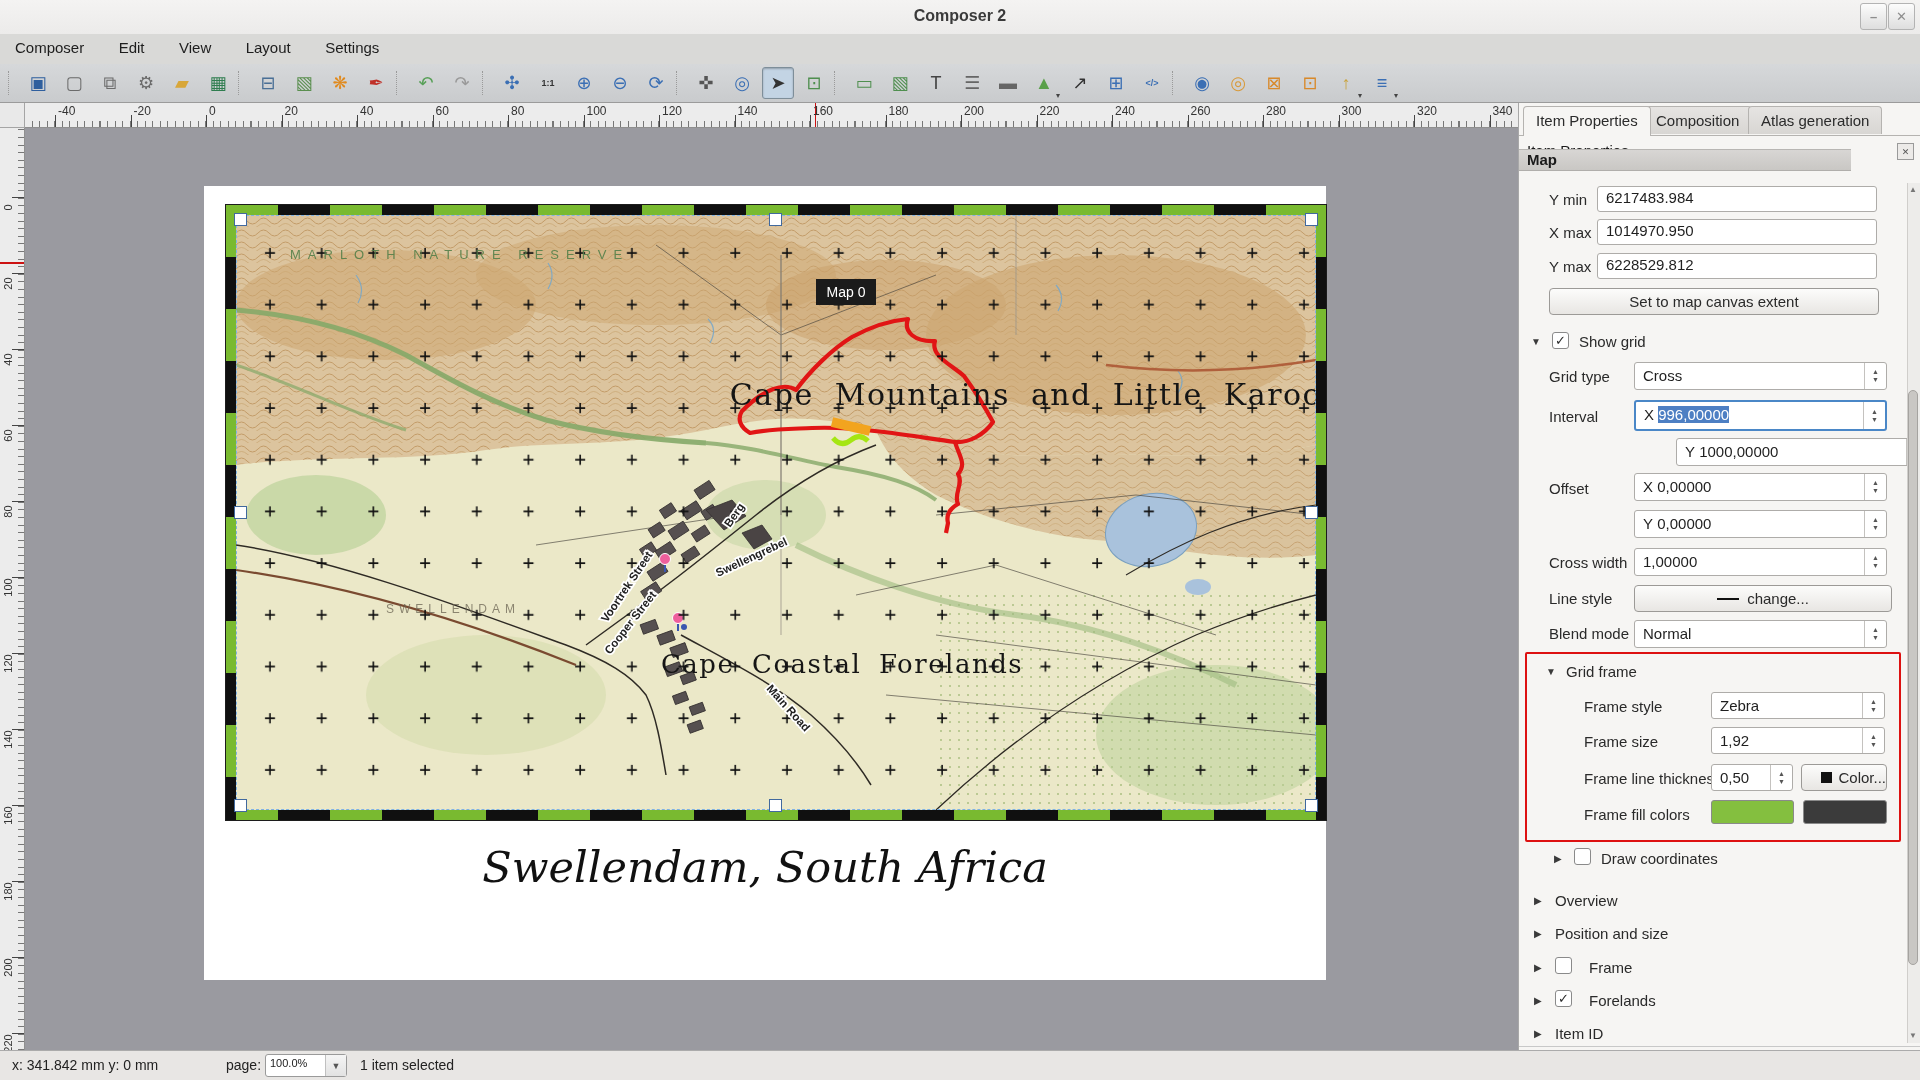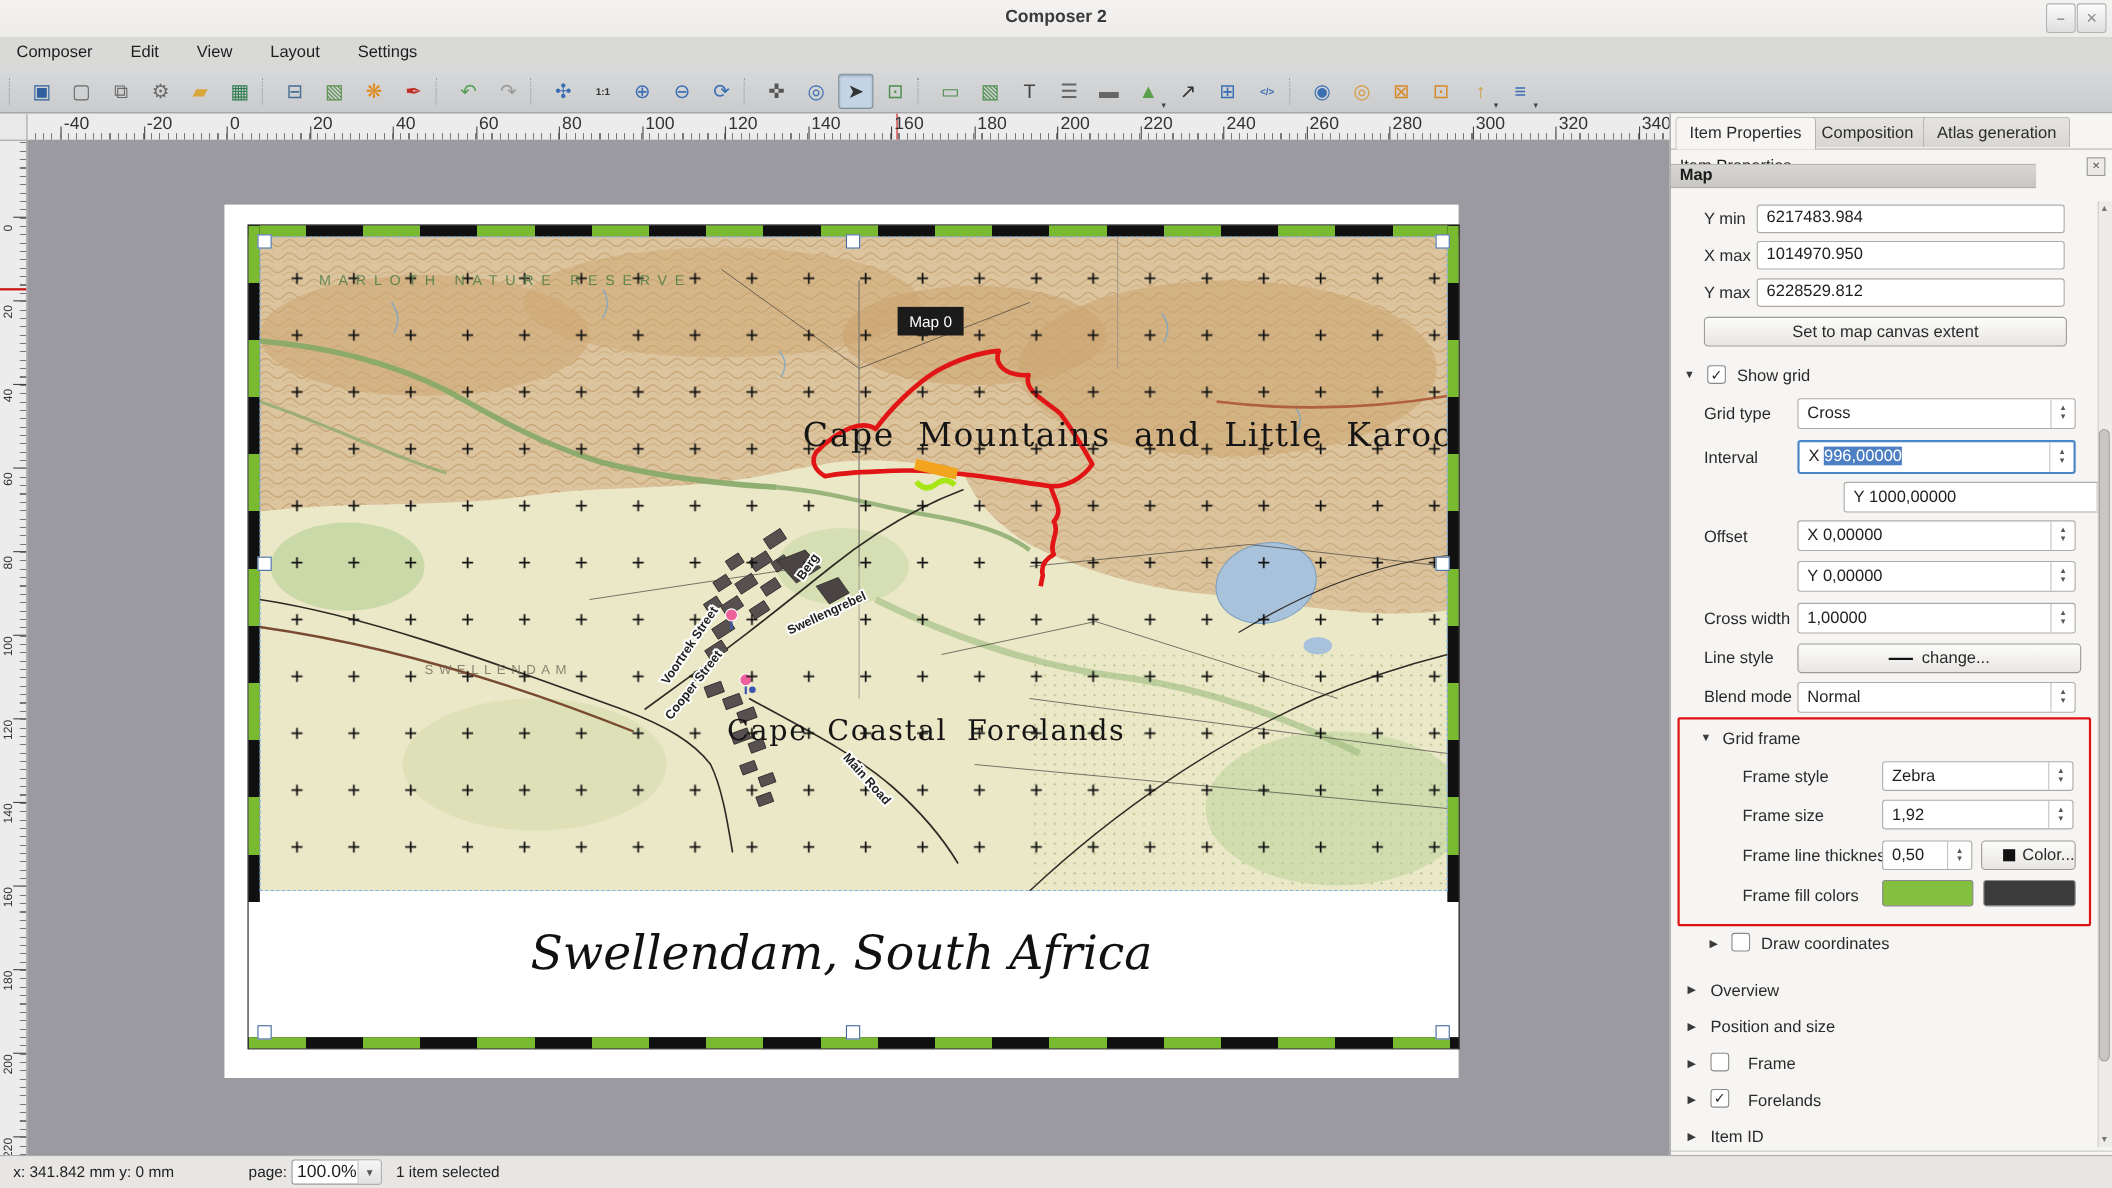--- a/index.html
+++ b/index.html
@@ -23,32 +23,32 @@
   .tglyph.small{font-size:9px;font-weight:bold;}
   .tbtn .dd{position:absolute;right:-1px;bottom:-2px;font-size:8px;color:#444;}
   .tsep{width:9px;height:24px;margin:0 2px;border-left:1px dotted #9a9a9a;}
   
   #workspace{left:0;top:103px;width:1518px;height:947px;background:#9a9aa0;overflow:hidden;}
   #corner{left:0;top:0;width:24px;height:24px;background:#e9e9e9;border-right:1px solid #a5a5a5;border-bottom:1px solid #a5a5a5;}
   #top-ruler{left:24px;top:0;width:1494px;height:24px;background:#ececec;border-bottom:1px solid #8f8f8f;overflow:hidden;}
   #top-ruler:after{content:"";position:absolute;left:0;right:0;bottom:0;height:6px;
       background:repeating-linear-gradient(90deg,#777 0 1px,transparent 1px 7.55px);}
   .htick{position:absolute;bottom:0;width:1px;height:12px;background:#444;}
-  .hlabel{position:absolute;top:1px;font-size:16px;color:#333;}
+  .hlabel{position:absolute;top:1px;font-size:12px;color:#333;}
   #left-ruler{left:0;top:24px;width:24px;height:923px;background:#ececec;border-right:1px solid #8f8f8f;overflow:hidden;}
   #left-ruler:after{content:"";position:absolute;top:0;bottom:0;right:0;width:6px;
       background:repeating-linear-gradient(0deg,#777 0 1px,transparent 1px 7.6px);}
   .vtick{position:absolute;right:0;width:12px;height:1px;background:#444;}
   .vlabel{position:absolute;left:-7px;width:30px;height:13px;font-size:11px;color:#333;
       transform:rotate(-90deg);text-align:center;}
   .marker-v{position:absolute;width:1px;top:0;bottom:0;background:#cc1111;}
   .marker-h{position:absolute;height:2px;left:0;right:0;background:#cc1111;}
   
   #page{left:204px;top:83px;width:1122px;height:794px;background:#ffffff;}
-  #map-item{left:22px;top:19px;width:1100px;height:748px;outline:1px solid #1c1c1c;}
+  #map-item{left:22px;top:19px;width:1100px;height:615px;outline:1px solid #1c1c1c;}
   .zebra{position:absolute;background-color:#101010;}
   .zh{height:10px;left:0;width:1100px;background-image:repeating-linear-gradient(90deg,#79ba30 0 52px,#101010 52px 104px);}
   .zv{width:10px;top:0;height:615px;background-image:repeating-linear-gradient(180deg,#79ba30 0 52px,#101010 52px 104px);}
   #map-content{left:10px;top:10px;width:1080px;height:595px;overflow:hidden;}
   #sel-outline{left:10px;top:10px;width:1078px;height:593px;border:1px dashed #7fb2e5;pointer-events:none;}
   .handle{position:absolute;width:13px;height:13px;background:#fff;border:1px solid #41699e;box-sizing:border-box;}
   #page-title{left:0;top:656px;width:1122px;text-align:center;font-family:"DejaVu Serif","Liberation Serif",serif;
       font-style:italic;font-size:43px;color:#111;}
   
   #panel{left:1518px;top:103px;width:402px;height:947px;background:#f6f5f3;border-left:1px solid #a8a8a8;box-sizing:border-box;font-size:15px;}
@@ -77,21 +77,21 @@
   .swatch{position:absolute;border:1px solid #8a8a8a;border-radius:3px;box-sizing:border-box;}
   #redrect{left:6px;top:549px;width:372px;height:186px;border:2px solid #dd1111;border-radius:2px;}
   .sbtrack{left:388px;top:80px;width:12px;height:860px;background:#edecea;border-left:1px solid #d0cecb;}
   .sbthumb{left:389px;top:287px;width:10px;height:575px;background:#c9c7c4;border:1px solid #a5a3a0;border-radius:5px;box-sizing:border-box;}
   .sbarrow{left:390px;width:9px;font-size:8px;color:#777;}
   #panel-bot-sep{left:0;top:943px;width:402px;height:1px;background:#c8c8c8;}
   
   #statusbar{left:0;top:1050px;width:1920px;height:30px;background:#e8e6e4;border-top:1px solid #ababab;box-sizing:border-box;font-size:14px;}
   #statusbar .stext{position:absolute;top:6px;color:#222;}
   #zoom-combo{position:absolute;left:265px;top:3px;width:82px;height:23px;background:#fff;border:1px solid #9a9a9a;border-radius:3px;box-sizing:border-box;}
-  #zoom-combo .zval{position:absolute;left:4px;top:2px;font-size:16px;}
+  #zoom-combo .zval{position:absolute;left:4px;top:2px;font-size:11px;}
   #zoom-combo .zarr{position:absolute;right:0;top:0;bottom:0;width:20px;border-left:1px solid #c0c0c0;
       display:flex;align-items:center;justify-content:center;font-size:9px;color:#555;background:linear-gradient(#f5f5f5,#e2e2e2);}
 </style>
 </head>
 <body>
 
 <div id="titlebar" class="abs">
   <div class="wtitle">Composer 2</div>
   <div class="winbtn abs" style="left:1860px;">–</div>
   <div class="winbtn abs" style="left:1888px;">✕</div>

